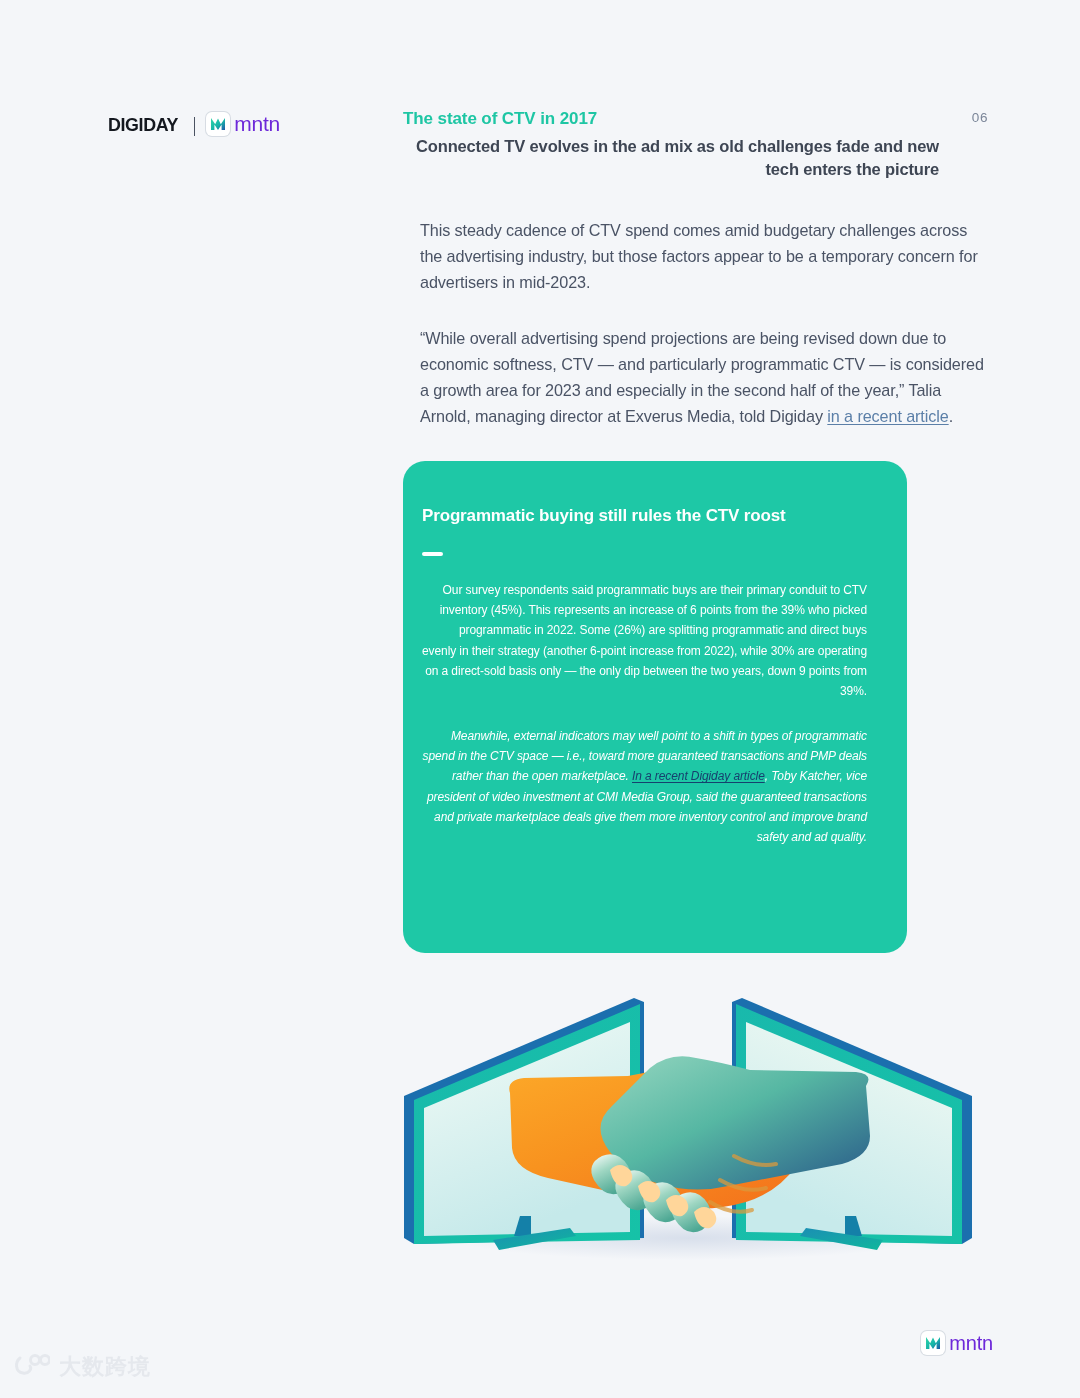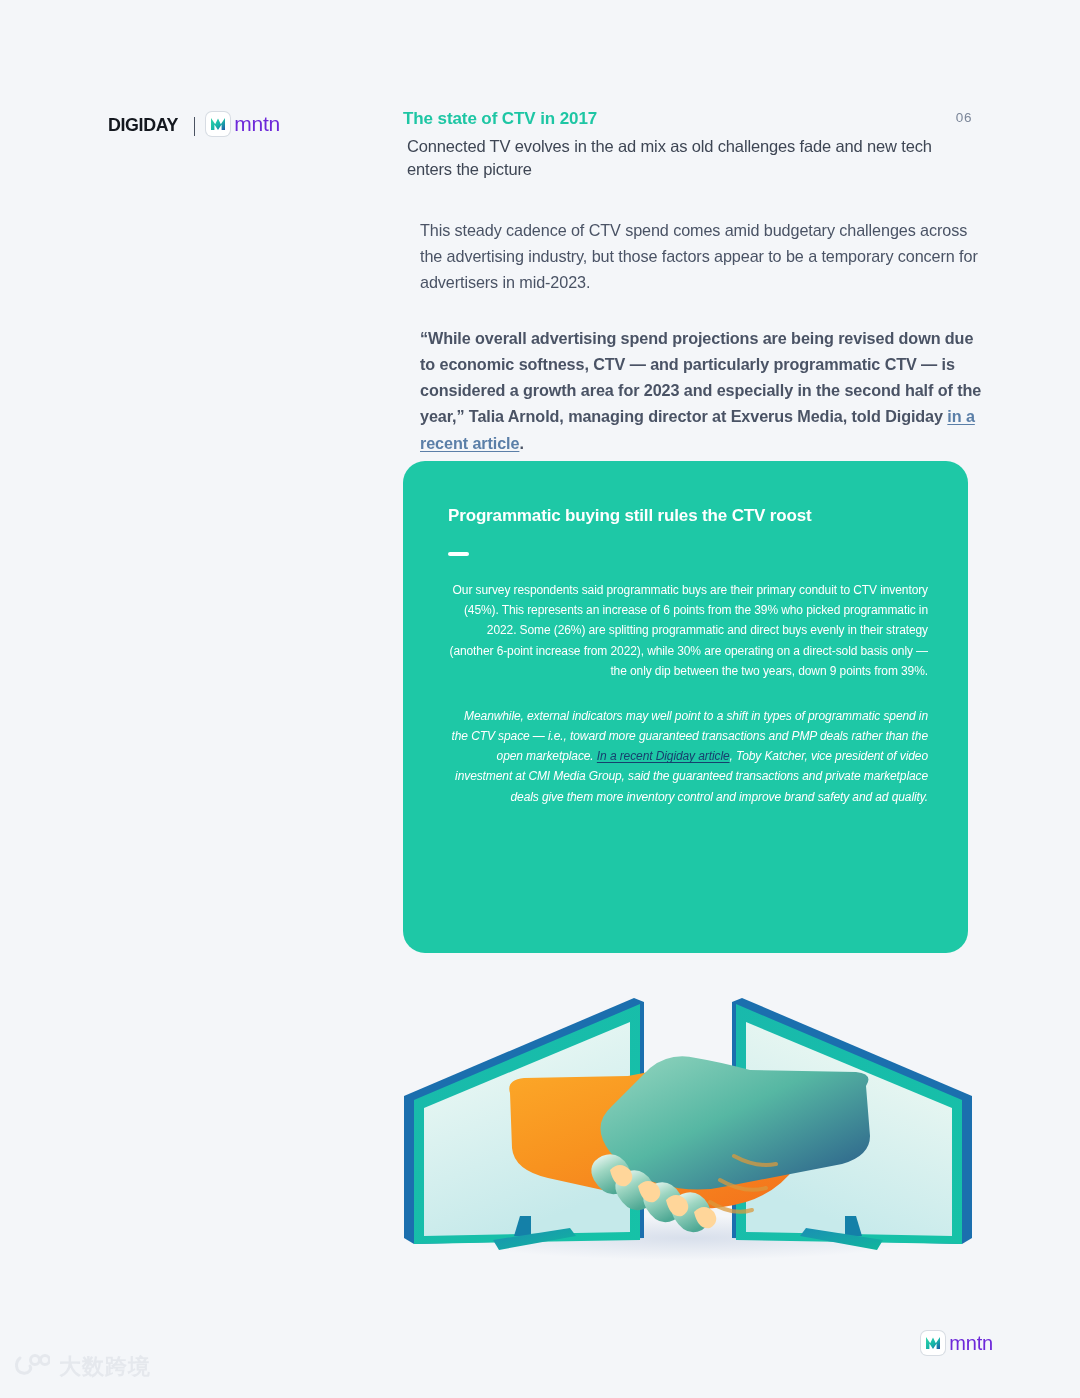--- a/index.html
+++ b/index.html
@@ -61,21 +61,21 @@
   }
   .mntn-word {
     font-size: 21px;
     letter-spacing: -0.2px;
     color: #6d28d9;
     font-weight: 400;
   }
 
   .page-number {
     position: absolute;
-    right: 108px;
+    right: 92px;
     top: 110px;
     font-size: 13.5px;
     color: #7b8699;
     letter-spacing: 0.6px;
   }
 
   .doc-head {
     position: absolute;
     left: 403px;
     top: 108px;
@@ -87,56 +87,57 @@
     color: #1ec6a4;
     letter-spacing: -0.1px;
     margin: 0 0 5px 0;
     line-height: 1.3;
   }
   .doc-subtitle {
     font-size: 16.5px;
     color: #3e4654;
     line-height: 1.36;
     margin: 4px;
-    font-weight: 400;
+    font-weight: 700;
     letter-spacing: -0.15px;
+    text-align: right;
   }
 
   
   .body-col {
     position: absolute;
     left: 420px;
     top: 217px;
     width: 565px;
   }
   .body-par {
     font-size: 16.2px;
     line-height: 1.62;
     color: #4a5365;
     margin: 0 0 29px 0;
     letter-spacing: -0.1px;
   }
-  .body-par:last-child { margin-bottom: 0; font-weight: bold; }
+  .body-par:last-child { margin-bottom: 0; }
   .inline-link {
     color: #5b7fa8;
     text-decoration: underline;
     text-underline-offset: 2px;
   }
 
   
   .callout {
     position: absolute;
     left: 403px;
     top: 461px;
-    width: 565px;
+    width: 504px;
     height: 492px;
     background: #1ec8a6;
     border-radius: 22px;
     box-sizing: border-box;
-    padding: 44px 40px 0 45px;
+    padding: 44px 40px 0 19px;
   }
   .callout-title {
     font-size: 17px;
     font-weight: 700;
     color: #ffffff;
     margin: 0;
     letter-spacing: -0.15px;
     line-height: 1.3;
   }
   .callout-rule {

